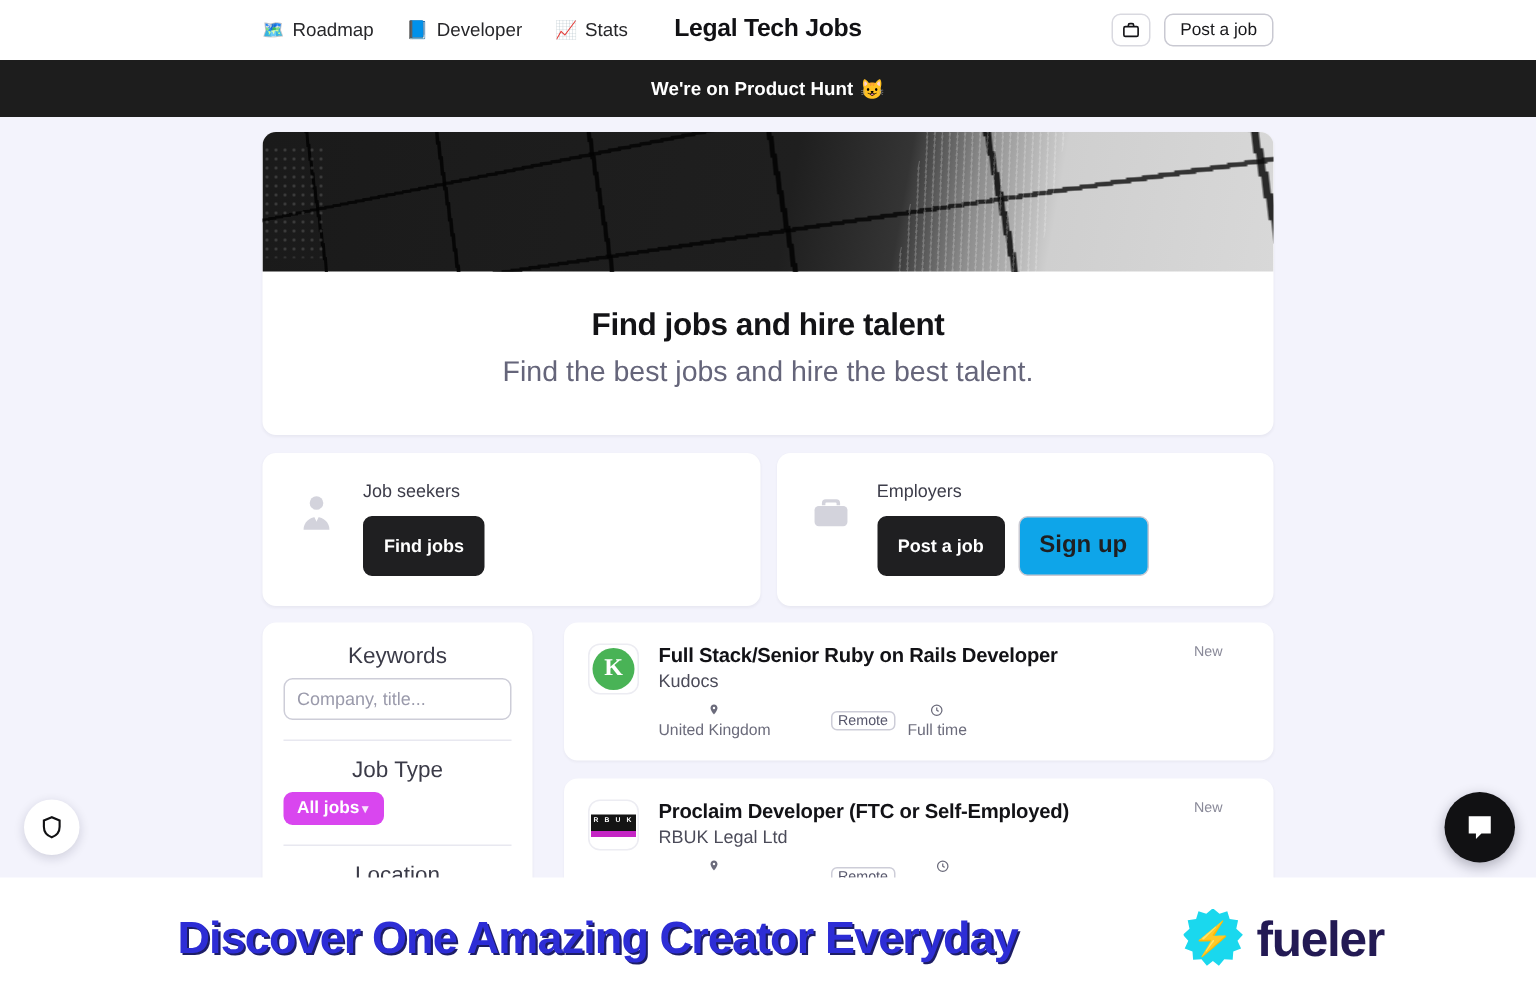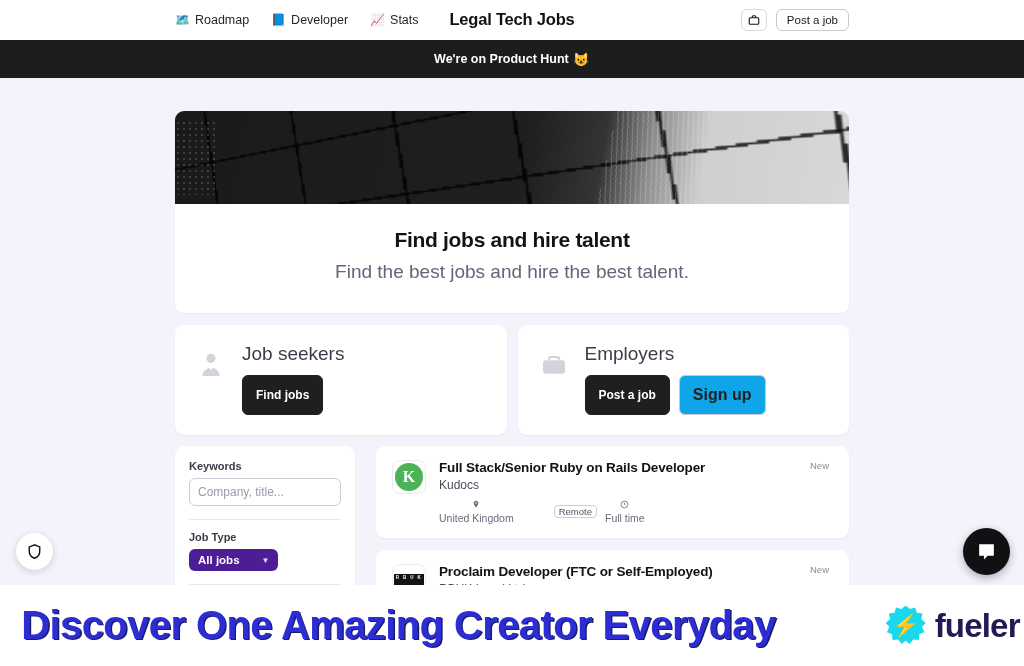--- a/index.html
+++ b/index.html
@@ -102,21 +102,21 @@
   .ph-emoji { font-size: 13px; }
 
   
   .page {
     padding: 0 175px;
     position: relative;
   }
 
   
   .hero {
-    margin-top: 33px;
+    margin-top: 10px;
     background: #fff;
     border-radius: 9px;
     overflow: hidden;
     box-shadow: 0 1px 2px rgba(30,30,60,0.05);
   }
   .hero-img {
     height: 93px;
     position: relative;
     background:
       linear-gradient(100deg, #1a1a1a 0%, #1f1f1f 52%, #343434 63%, #8d8d8d 70%, #cfcfcf 78%, #d8d8d8 100%);
@@ -181,21 +181,21 @@
     align-items: flex-start;
     gap: 17px;
     box-shadow: 0 1px 2px rgba(30,30,60,0.05);
   }
   .cta-icon {
     flex: 0 0 auto;
     color: #d3d3dc;
     margin-top: 8px;
   }
   .cta-title {
-    font-size: 19px;
+    font-size: 12px;
     color: #3d3d4a;
     margin-bottom: 10px;
   }
   .cta-btns { display: flex; gap: 9px; }
   .btn-dark {
     background: #1f1f21;
     color: #fff;
     border: 1px solid #1f1f21;
     border-radius: 6px;
     font-family: inherit;
@@ -263,24 +263,25 @@
   .filters {
     width: 180px;
     flex: 0 0 180px;
     background: #fff;
     border-radius: 9px;
     padding: 14px 14px 16px;
     box-shadow: 0 1px 2px rgba(30,30,60,0.05);
     align-self: flex-start;
   }
   .filter-label {
-    font-size: 11px;
-    font-weight: 700;
+    font-size: 15px;
+    font-weight: 400;
     color: #3b3b48;
     margin-bottom: 6px;
+    text-align: center;
   }
   .filter-input {
     width: 100%;
     border: 1px solid #cdcdd8;
     border-radius: 6px;
     padding: 6px 8px;
     font-family: inherit;
     font-size: 12px;
     color: #222;
     background: #fff;
@@ -288,22 +289,22 @@
   }
   .filter-input::placeholder { color: #9a9aab; }
   .filter-sep {
     height: 1px;
     background: #e8e8f0;
     margin: 13px 0 11px;
   }
   .pill {
     display: inline-flex;
     align-items: center;
-    gap: 22px;
-    background: #4c1d95;
+    gap: 0;
+    background: #d946ef;
     color: #fff;
     border: none;
     border-radius: 6px;
     font-family: inherit;
     font-size: 11.5px;
     font-weight: 700;
     padding: 5px 9px;
     cursor: pointer;
   }
   .chev { font-size: 8px; opacity: .85; }
@@ -385,21 +386,21 @@
   .tag {
     border: 1px solid #cdcdd8;
     border-radius: 4px;
     padding: 0 4px;
     font-size: 9.5px;
     color: #55556a;
     margin-left: 32px;
   }
   .new-badge {
     position: absolute;
-    top: 14px; right: 20px;
+    top: 14px; right: 34px;
     font-size: 9.5px;
     color: #8a8a99;
   }
 
   
   .shield-widget {
     position: absolute;
     left: 16px;
     bottom: 96px;
     width: 37px; height: 37px;
@@ -434,21 +435,21 @@
     height: 81px;
     background: #ffffff;
     display: flex;
     align-items: center;
     justify-content: center;
     gap: 110px;
     cursor: pointer;
     z-index: 30;
   }
   .ad-text {
-    font-size: 40px;
+    font-size: 30px;
     font-weight: 700;
     color: #2d2dd6;
     letter-spacing: -0.6px;
     text-shadow: 1.4px 1.4px 0 #1d1d66;
     margin-left: 17px;
   }
   .ad-brand {
     display: flex;
     align-items: center;
     gap: 9px;

